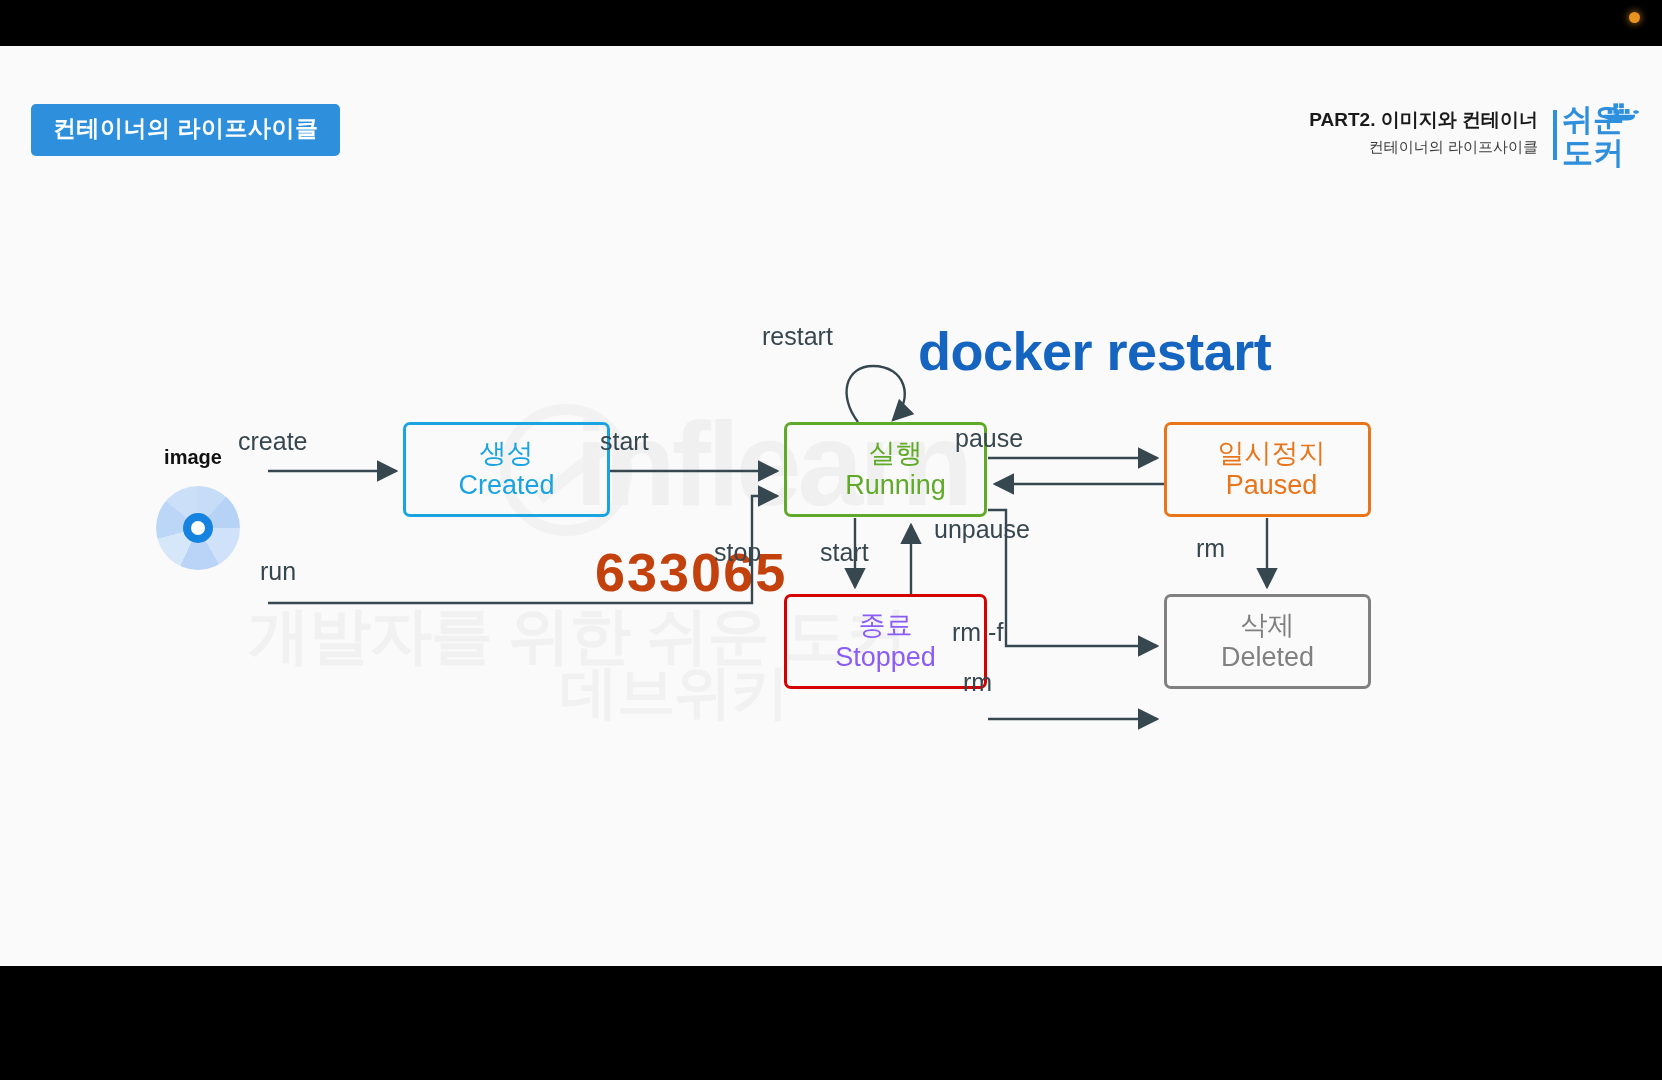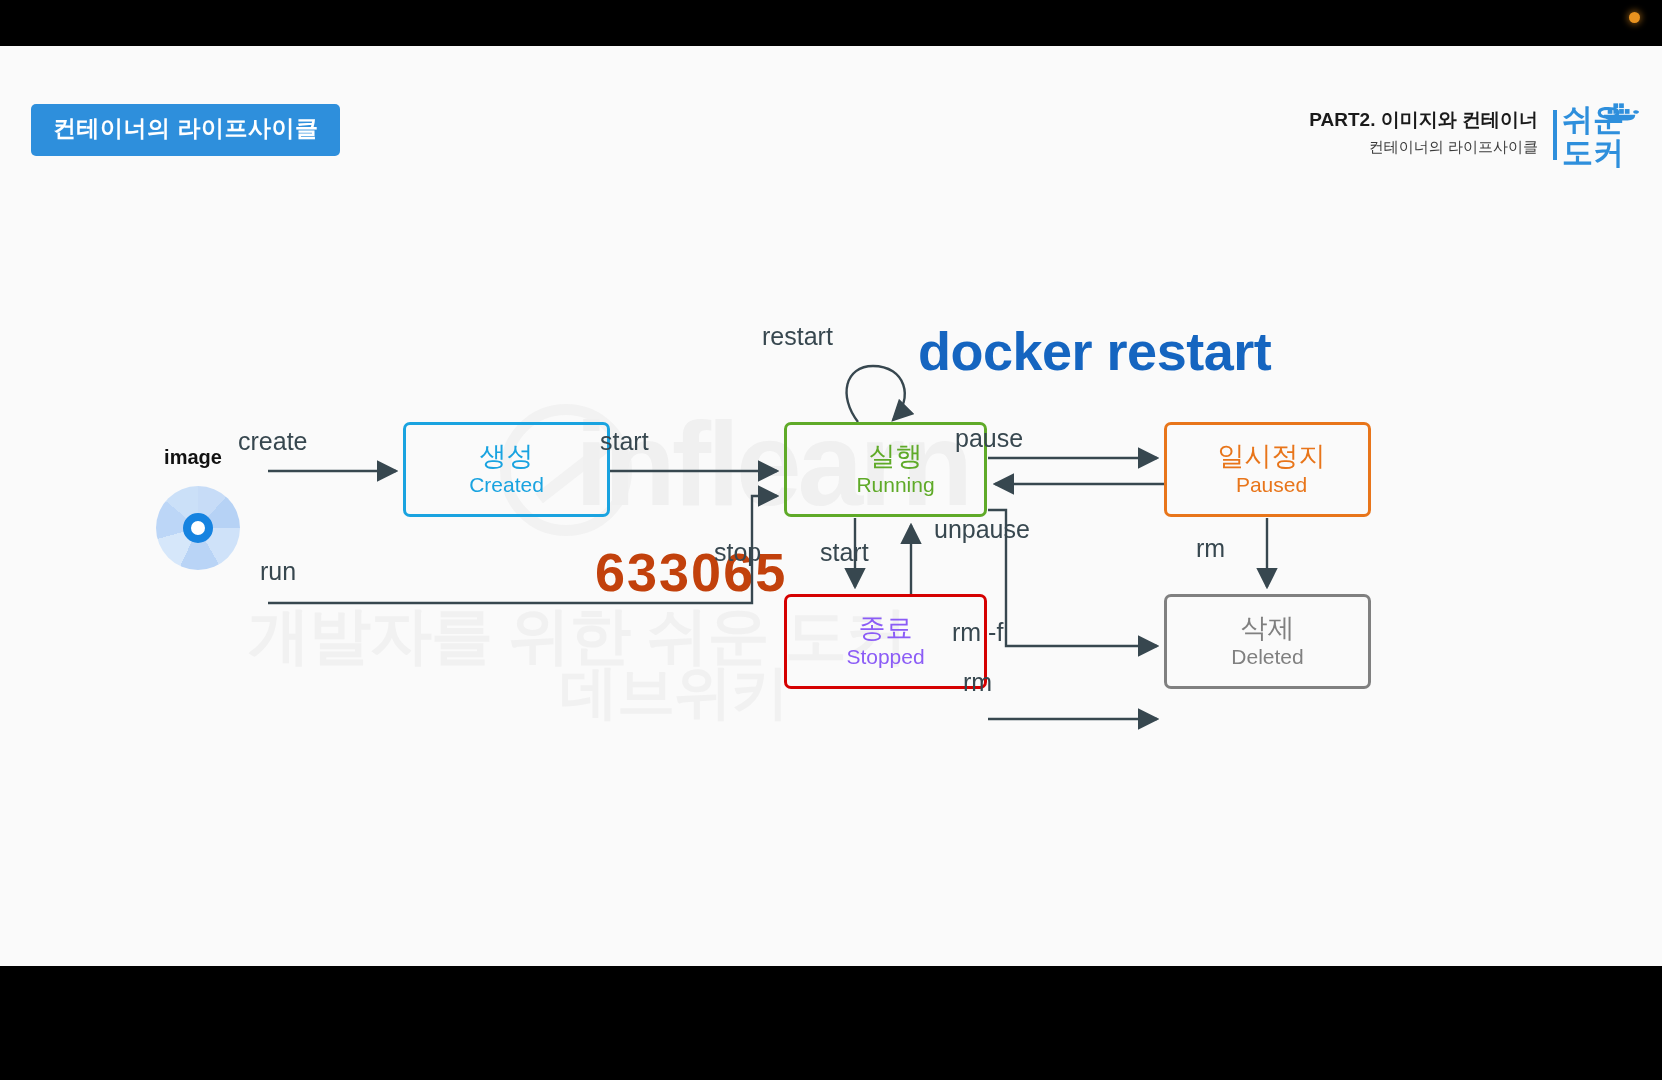--- a/index.html
+++ b/index.html
@@ -86,21 +86,21 @@
   svg.edges { position:absolute; left:0; top:0; width:1662px; height:920px; }
 
   .node {
     position:absolute;
     border:3px solid #999; border-radius:7px;
     background:transparent;
     display:flex; flex-direction:column; align-items:center; justify-content:center;
     line-height:1.08;
   }
   .node .kr { font-size:27px; font-weight:500; }
-  .node .en { font-size:21px; font-weight:400; margin-top:3px; }
+  .node .en { font-size:27px; font-weight:400; margin-top:3px; }
 
   .n-created { left:403px; top:376px; width:207px; height:95px; border-color:#19a3e0; color:#19a3e0; }
   .n-running { left:784px; top:376px; width:203px; height:95px; border-color:#5faa28; color:#5faa28;padding-left:20px; }
   .n-paused  { left:1164px; top:376px; width:207px; height:95px; border-color:#e8751a; color:#e8751a;padding-left:8px; }
   .n-stopped { left:784px; top:548px; width:203px; height:95px; border-color:#d50000; color:#8b5cf6; }
   .n-deleted { left:1164px; top:548px; width:207px; height:95px; border-color:#808080; color:#808080; }
 
   
   .img-label {
     position:absolute; left:155px; top:400px; width:76px;

